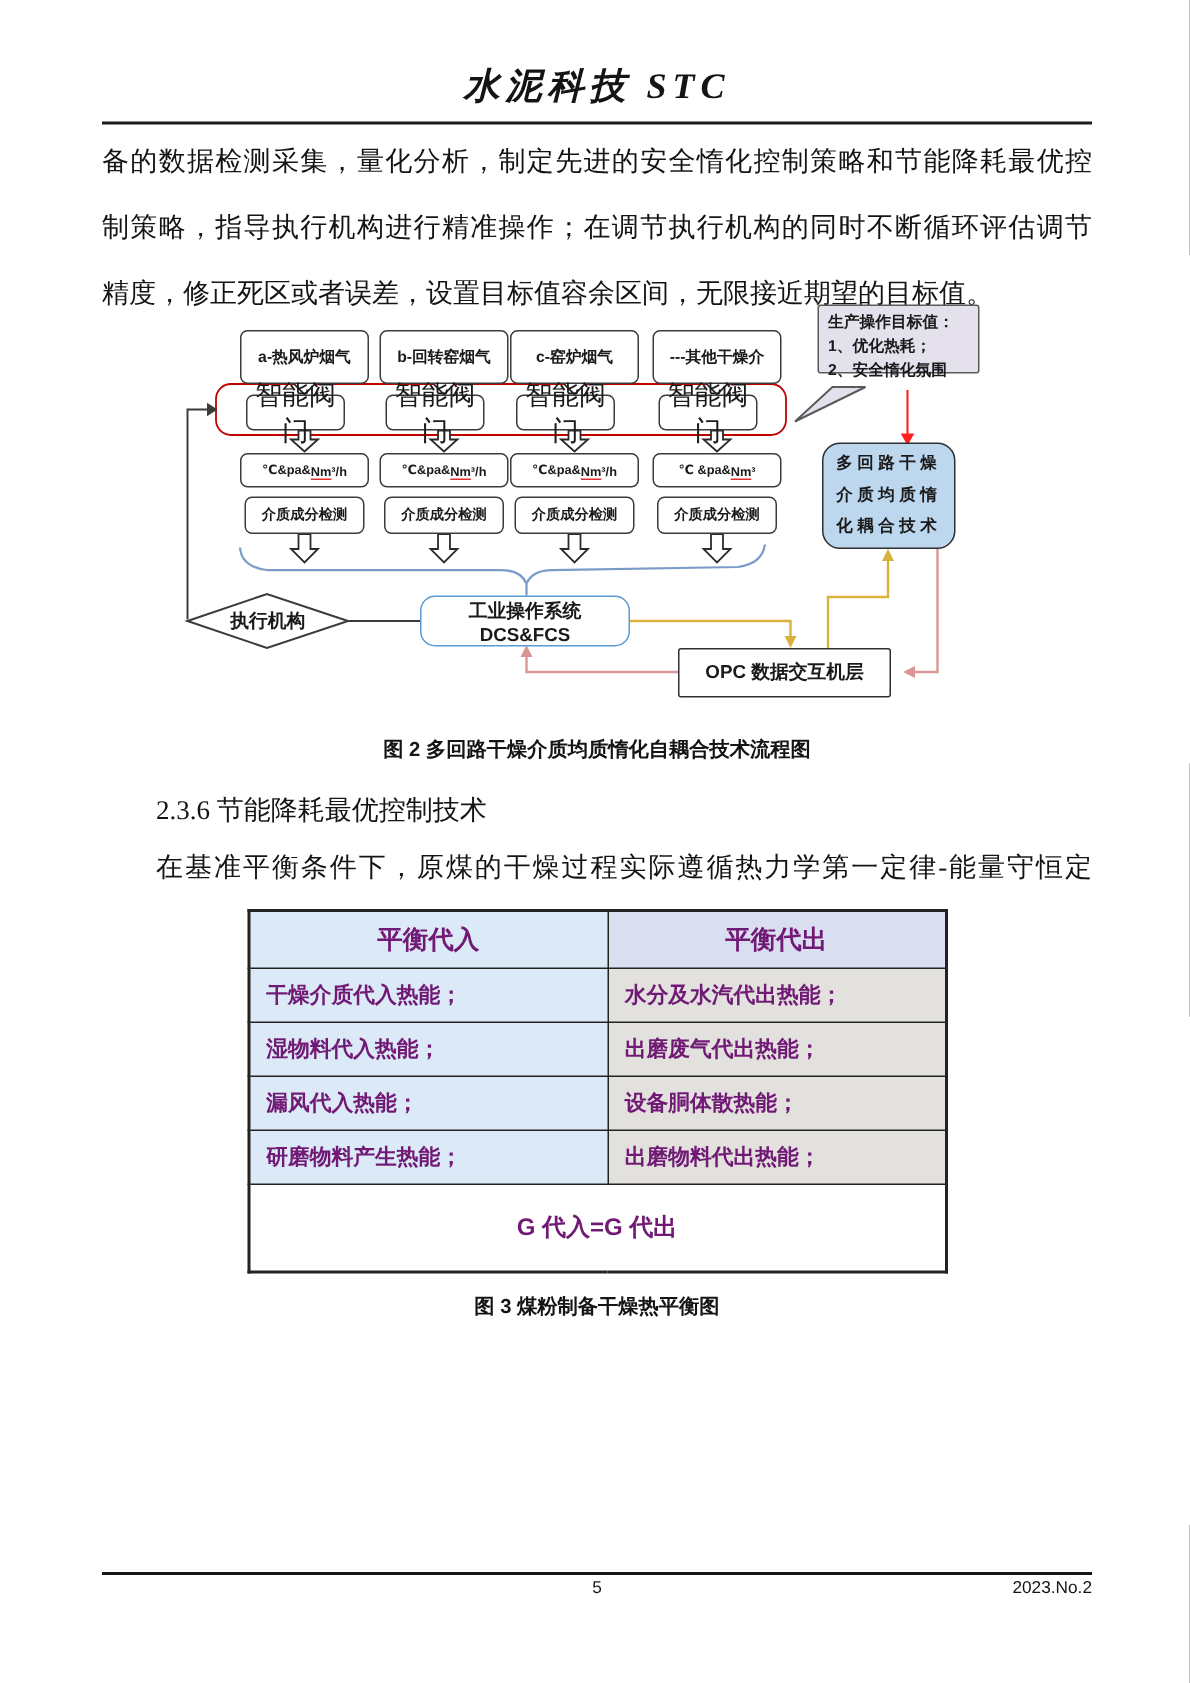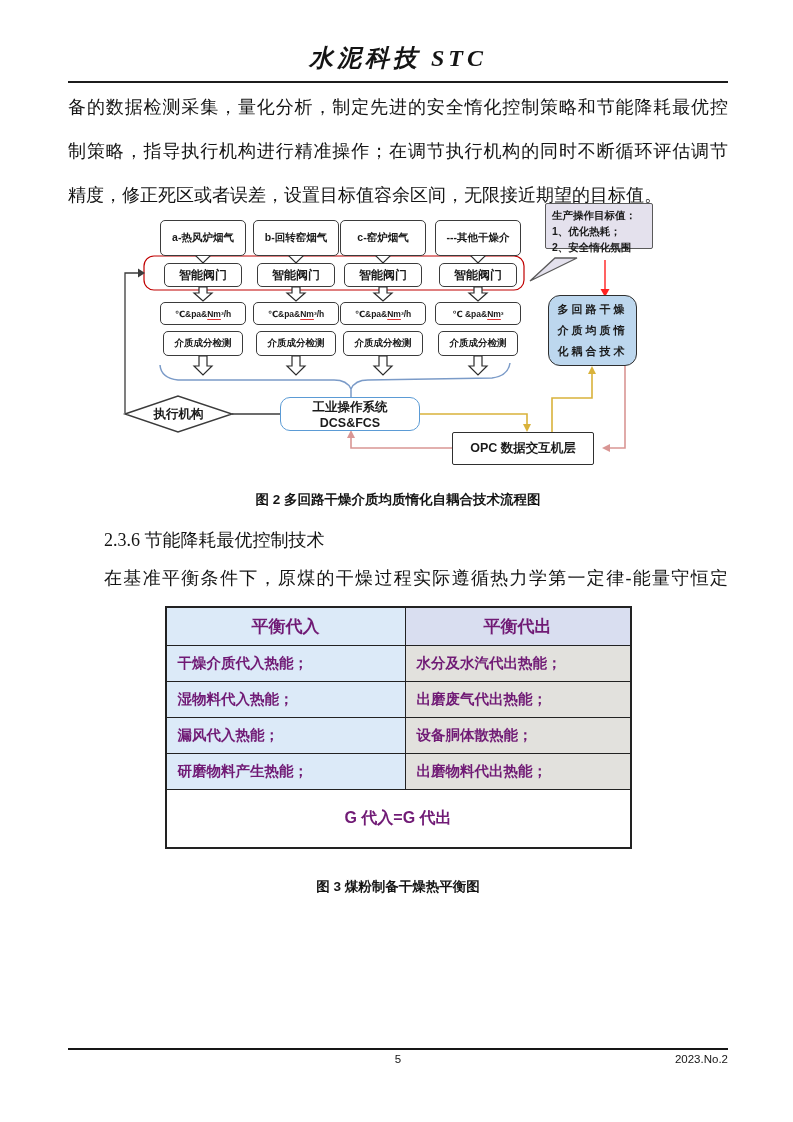--- a/index.html
+++ b/index.html
@@ -30,32 +30,32 @@
   }
   .textblock1 { margin-top:2px; }
   .p3block { margin-top:4px; }
   .p3block .pline { line-height:43px; }
   
   .fig-caption {
     text-align:center; font-family:"Liberation Sans","DejaVu Sans",sans-serif;
     font-weight:bold; font-size:13.5px; line-height:20px;
   }
   .cap2 { margin-top:17px; }
-  .cap3 { margin-top:28px; }
+  .cap3 { margin-top:12px; }
   
   .flowchart { position:relative; width:660px; height:270px; margin-top:-14px; }
   .flowchart svg { position:absolute; left:0; top:0; }
   .fc-box {
     position:absolute; box-sizing:border-box; background:#fff;
     border:1.4px solid #3b3b3b; border-radius:5px;
     display:flex; align-items:center; justify-content:center; text-align:center;
     font-family:"Liberation Sans","DejaVu Sans",sans-serif; color:#1a1a1a;
   }
   .src    { top:17px;  height:36px; width:86px; font-size:10.5px; font-weight:700; }
-  .valve  { top:60px;  height:24px; width:78px; font-size:12px;   font-weight:700; }
+  .valve  { top:60px;  height:24px; width:66px; font-size:18px;   font-weight:400; }
   .sensor { top:99px;  height:23px; width:86px; font-size:8.5px;  font-weight:700; }
   .detect { top:128px; height:25px; width:80px; font-size:9.5px;  font-weight:600; }
   .red-u { text-decoration:underline; text-decoration-color:#e03030;
            text-decoration-thickness:1px; text-underline-offset:2px; }
   .callout {
     left:477px; top:0; width:108px; height:46px;
     border:1.4px solid #5a5a5a; border-radius:2px; background:#E4E1ED;
     padding:3px 6px; font-size:10.5px; font-weight:700; line-height:16px;
     display:block; text-align:left;
   }

